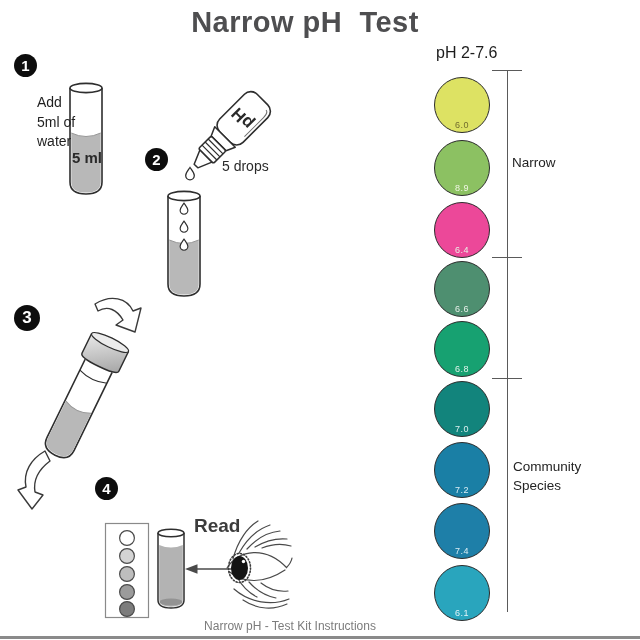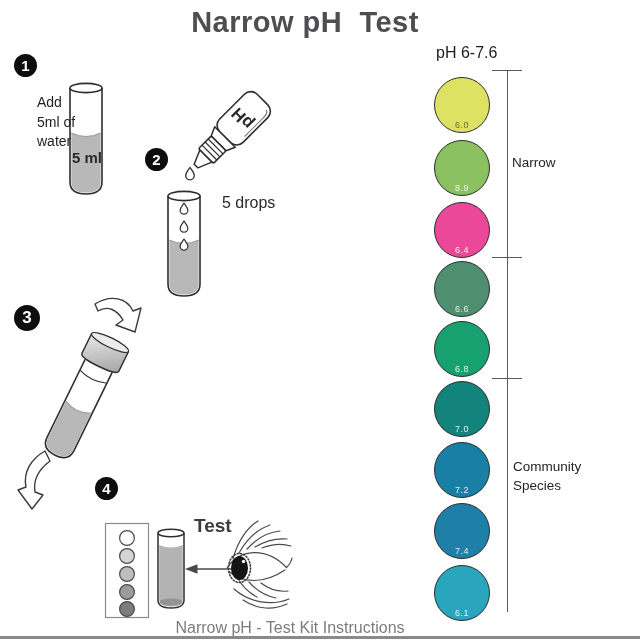--- a/index.html
+++ b/index.html
@@ -13,26 +13,26 @@
   .badge{position:absolute;z-index:3;background:#0d0d0d;color:#fff;border-radius:50%;
          display:flex;align-items:center;justify-content:center;font-weight:bold;}
   .badge-1{left:14px;top:54px;width:23px;height:23px;font-size:15px;}
   .badge-2{left:145px;top:148px;width:23px;height:23px;font-size:15px;}
   .badge-3{left:14px;top:305px;width:26px;height:26px;font-size:17px;}
   .badge-4{left:95px;top:477px;width:23px;height:23px;font-size:15px;}
   .add-water{left:17px;top:93px;font-size:14px;line-height:19.5px;color:#1f1f1f;margin-left:20px;}
   .five-ml{left:70px;top:149px;width:32px;text-align:right;font-size:15px;font-weight:bold;color:#2a2a2a;}
   .ph-bottle-label{left:229px;top:103px;width:32px;height:26px;text-align:center;font-size:17px;
                    font-weight:bold;color:#2a2a2a;transform:rotate(225deg);}
-  .five-drops{left:222px;top:158px;font-size:16px;color:#2a2a2a;margin-top:36px;}
+  .five-drops{left:222px;top:158px;font-size:14px;color:#2a2a2a;}
   .read{left:194px;top:515px;font-size:19px;font-weight:bold;color:#3c3c3c;}
   .chart-header{left:436px;top:44px;font-size:16px;color:#1c1c1c;}
   .discus{left:512px;top:155px;font-size:13.5px;color:#242424;}
   .community{left:513px;top:457px;font-size:13.5px;line-height:19px;color:#242424;}
-  .caption{left:0;top:619px;width:580px;text-align:center;font-size:16px;color:#7c7c7c;}
+  .caption{left:0;top:619px;width:580px;text-align:center;font-size:12px;color:#7c7c7c;}
   .bottom-line{position:absolute;left:0;top:636px;width:640px;height:2.5px;background:#8a8a8a;z-index:2;}
   .swatch{position:absolute;left:434px;width:56px;height:56px;border-radius:50%;
           border:1.6px solid #2c2c2c;box-sizing:border-box;z-index:2;}
   .swatch .ph{position:absolute;left:50%;bottom:2px;transform:translateX(-50%);
               font-size:9px;letter-spacing:0.5px;}
   .sw0{top:77px;} .sw1{top:140px;} .sw2{top:202px;} .sw3{top:261px;} .sw4{top:321px;}
   .sw5{top:381px;} .sw6{top:442px;text-decoration:underline;} .sw7{top:503px;} .sw8{top:565px;}
   .vline{position:absolute;left:506.5px;top:70px;width:1.5px;height:542px;background:#5a5a5a;z-index:2;}
   .tick{position:absolute;left:492px;width:30px;height:1.5px;background:#5a5a5a;z-index:2;}
   .tick-top{top:69.5px;} .tick-mid{top:256.5px;} .tick-low{top:377.5px;}
@@ -140,23 +140,23 @@
   <div class="badge badge-2">2</div>
   <div class="badge badge-3">3</div>
   <div class="badge badge-4">4</div>
 
   <div class="txt add-water pre">Add
 5ml of
 water</div>
   <div class="txt five-ml">5 ml</div>
   <div class="txt ph-bottle-label">pH</div>
   <div class="txt five-drops">5 drops</div>
-  <div class="txt read">Test</div>
+  <div class="txt read">Read</div>
 
-  <div class="txt chart-header">pH 6-7.6</div>
+  <div class="txt chart-header">pH 2-7.6</div>
 
   <div class="swatch sw0" style="background-color: rgb(221, 226, 99);">
     <span class="ph" style="color: rgb(113, 109, 46);">6.0</span>
     </div>
   <div class="swatch sw1" style="background-color: rgb(140, 193, 98);">
     <span class="ph" style="color: rgb(240, 246, 228);">8.9</span>
     </div>
   <div class="swatch sw2" style="background-color: #ec4899;">
     <span class="ph" style="color: rgb(231, 243, 229);">6.4</span>
     </div>

